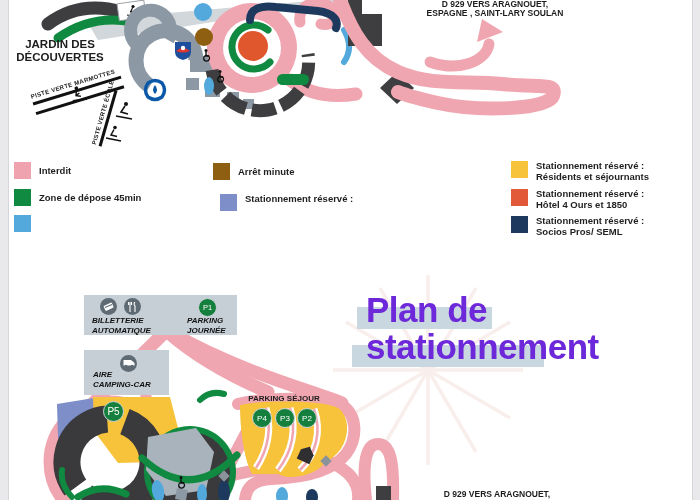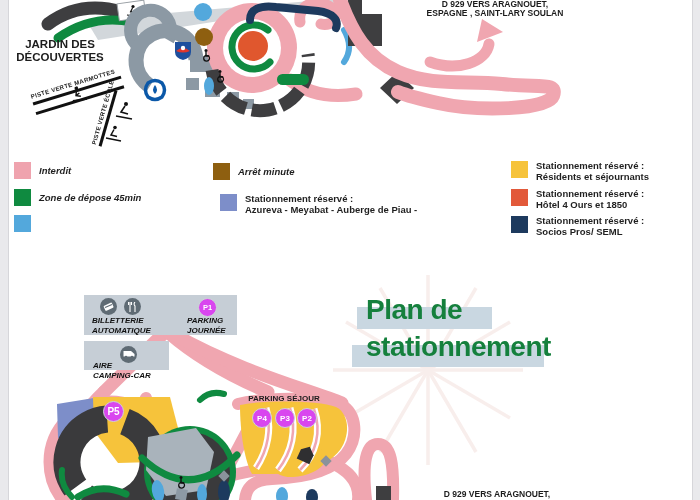--- a/index.html
+++ b/index.html
@@ -17,31 +17,31 @@
   .sign1 .t{font-size:6px;font-weight:bold;color:#222;letter-spacing:.4px;white-space:nowrap;}
   .sign1 .bar{height:3px;background:#111;margin-top:3px;}
   .sign2{left:101px;top:136px;width:58px;transform:rotate(-74deg);transform-origin:0 100%;}
   .sign2 .t{font-size:6px;font-weight:bold;color:#222;letter-spacing:.3px;white-space:nowrap;}
   .sign2 .bar{height:2.5px;background:#111;margin-top:2px;}
   
   .lg-item{position:absolute;display:flex;gap:8px;}
   .sw{width:17px;height:17px;flex:0 0 17px;}
   .lg-lines{font-size:9.5px;line-height:10.8px;font-weight:bold;color:#1f1f1f;}
   .lg-lines span{display:block;}
-  .lg-one .lg-lines{padding-top:4px;font-style:italic;}
+  .lg-one .lg-lines{padding-top:4px;}
   
   .gbox{background:#c6ced6;}
   .gbox .cap{position:absolute;font-size:8px;line-height:9.5px;font-weight:bold;color:#111;font-style:italic;}
   .icn{position:absolute;width:17px;height:17px;border-radius:50%;background:#5f6b74;display:flex;align-items:center;justify-content:center;}
-  .pbadge{position:absolute;border-radius:50%;background:#d946ef;border:1px solid #cdd3d8;
-          color:#fff;font-weight:bold;display:flex;align-items:center;justify-content:center;}
+  .pbadge{position:absolute;border-radius:50%;background:#15803d;border:1px solid #cdd3d8;
+          color:#fff;font-weight:normal;display:flex;align-items:center;justify-content:center;}
   .pbig{width:17px;height:17px;font-size:7.5px;}
   
   .hl{background:#c9d7e1;}
-  .title-line{font-weight:bold;color:#15803d;font-size:28px;line-height:34px;letter-spacing:-.5px;white-space:nowrap;}
+  .title-line{font-weight:bold;color:#6d28d9;font-size:35px;line-height:34px;letter-spacing:-.5px;white-space:nowrap;}
   .psejour{left:238px;top:394px;width:92px;text-align:center;font-size:8px;font-weight:bold;color:#1c1c1c;}
   .road-bot{left:402px;top:489px;width:190px;text-align:center;font-size:8.5px;font-weight:bold;color:#1c1c1c;}
 </style>
 </head>
 <body>
 
 <svg class="abs" style="left:0;top:0" width="700" height="158" viewBox="0 0 700 158">
 
   <polygon points="86,20 322,0 354,0 98,40" fill="#d2d7db"></polygon>
 
@@ -161,21 +161,20 @@
   <div class="lg-item lg-one" style="left:213px;top:163px">
     <span class="sw" style="background: rgb(142, 95, 16);"></span>
     <span class="lg-lines">
         <span>Arrêt minute</span>
       </span>
   </div>
   <div class="lg-item" style="left:220px;top:194px">
     <span class="sw" style="background: rgb(125, 142, 201);"></span>
     <span class="lg-lines">
       <span>Stationnement réservé :</span>
-      <span>Azureva - Meyabat - Auberge de Piau -</span>
     </span>
   </div>
   <div class="lg-item" style="left:511px;top:161px">
     <span class="sw" style="background: rgb(246, 195, 59);"></span>
     <span class="lg-lines">
       <span>Stationnement réservé :</span>
       <span>Résidents et séjournants</span>
     </span>
   </div>
   <div class="lg-item" style="left:511px;top:189px">
@@ -293,21 +292,21 @@
   <div class="cap" style="left:8px;top:21px">
     <div>BILLETTERIE</div>
     <div>AUTOMATIQUE</div>
   </div>
   <div class="cap" style="left:103px;top:21px">
     <div>PARKING</div>
     <div>JOURNÉE</div>
   </div>
 </div>
 
-<div class="abs gbox" style="left:84px;top:341px;width:85px;height:29px">
+<div class="abs gbox" style="left:84px;top:350px;width:85px;height:45px">
   <span class="icn" style="left:36px;top:5px">
     <svg width="12" height="9" viewBox="0 0 12 9">
         <path d="M0.5,1 H8 L11.5,4 V6.5 H0.5 Z" fill="#fff"></path>
         <circle cx="3" cy="7" r="1.3" fill="#5f6b74"></circle>
         <circle cx="9" cy="7" r="1.3" fill="#5f6b74"></circle>
       </svg>
   </span>
   <div class="cap" style="left:9px;top:20px">
     <div>AIRE</div>
     <div>CAMPING-CAR</div>

